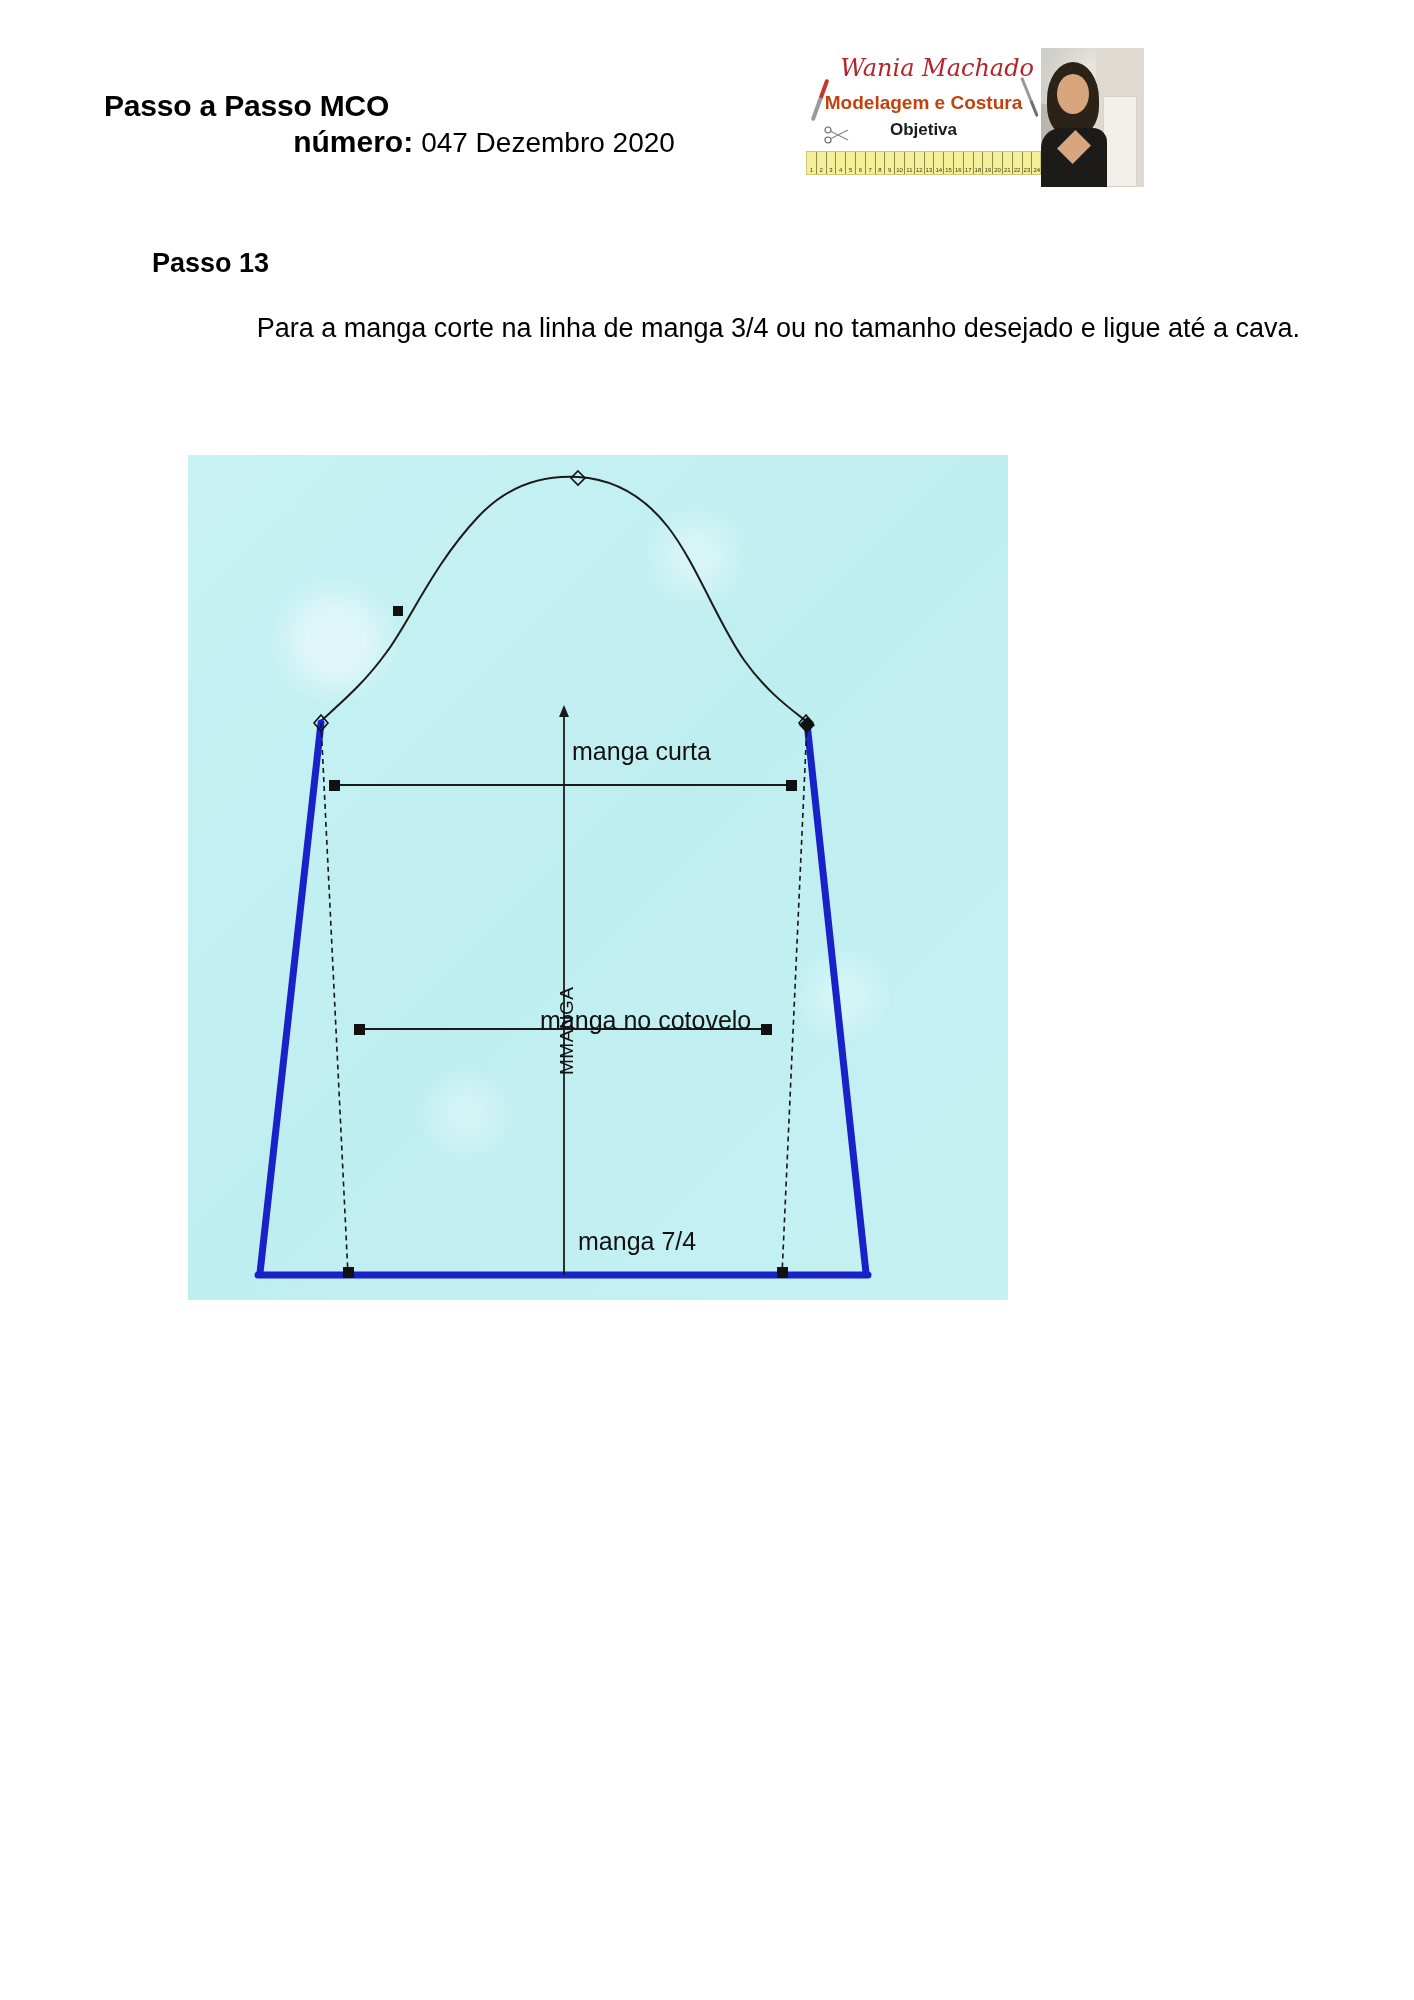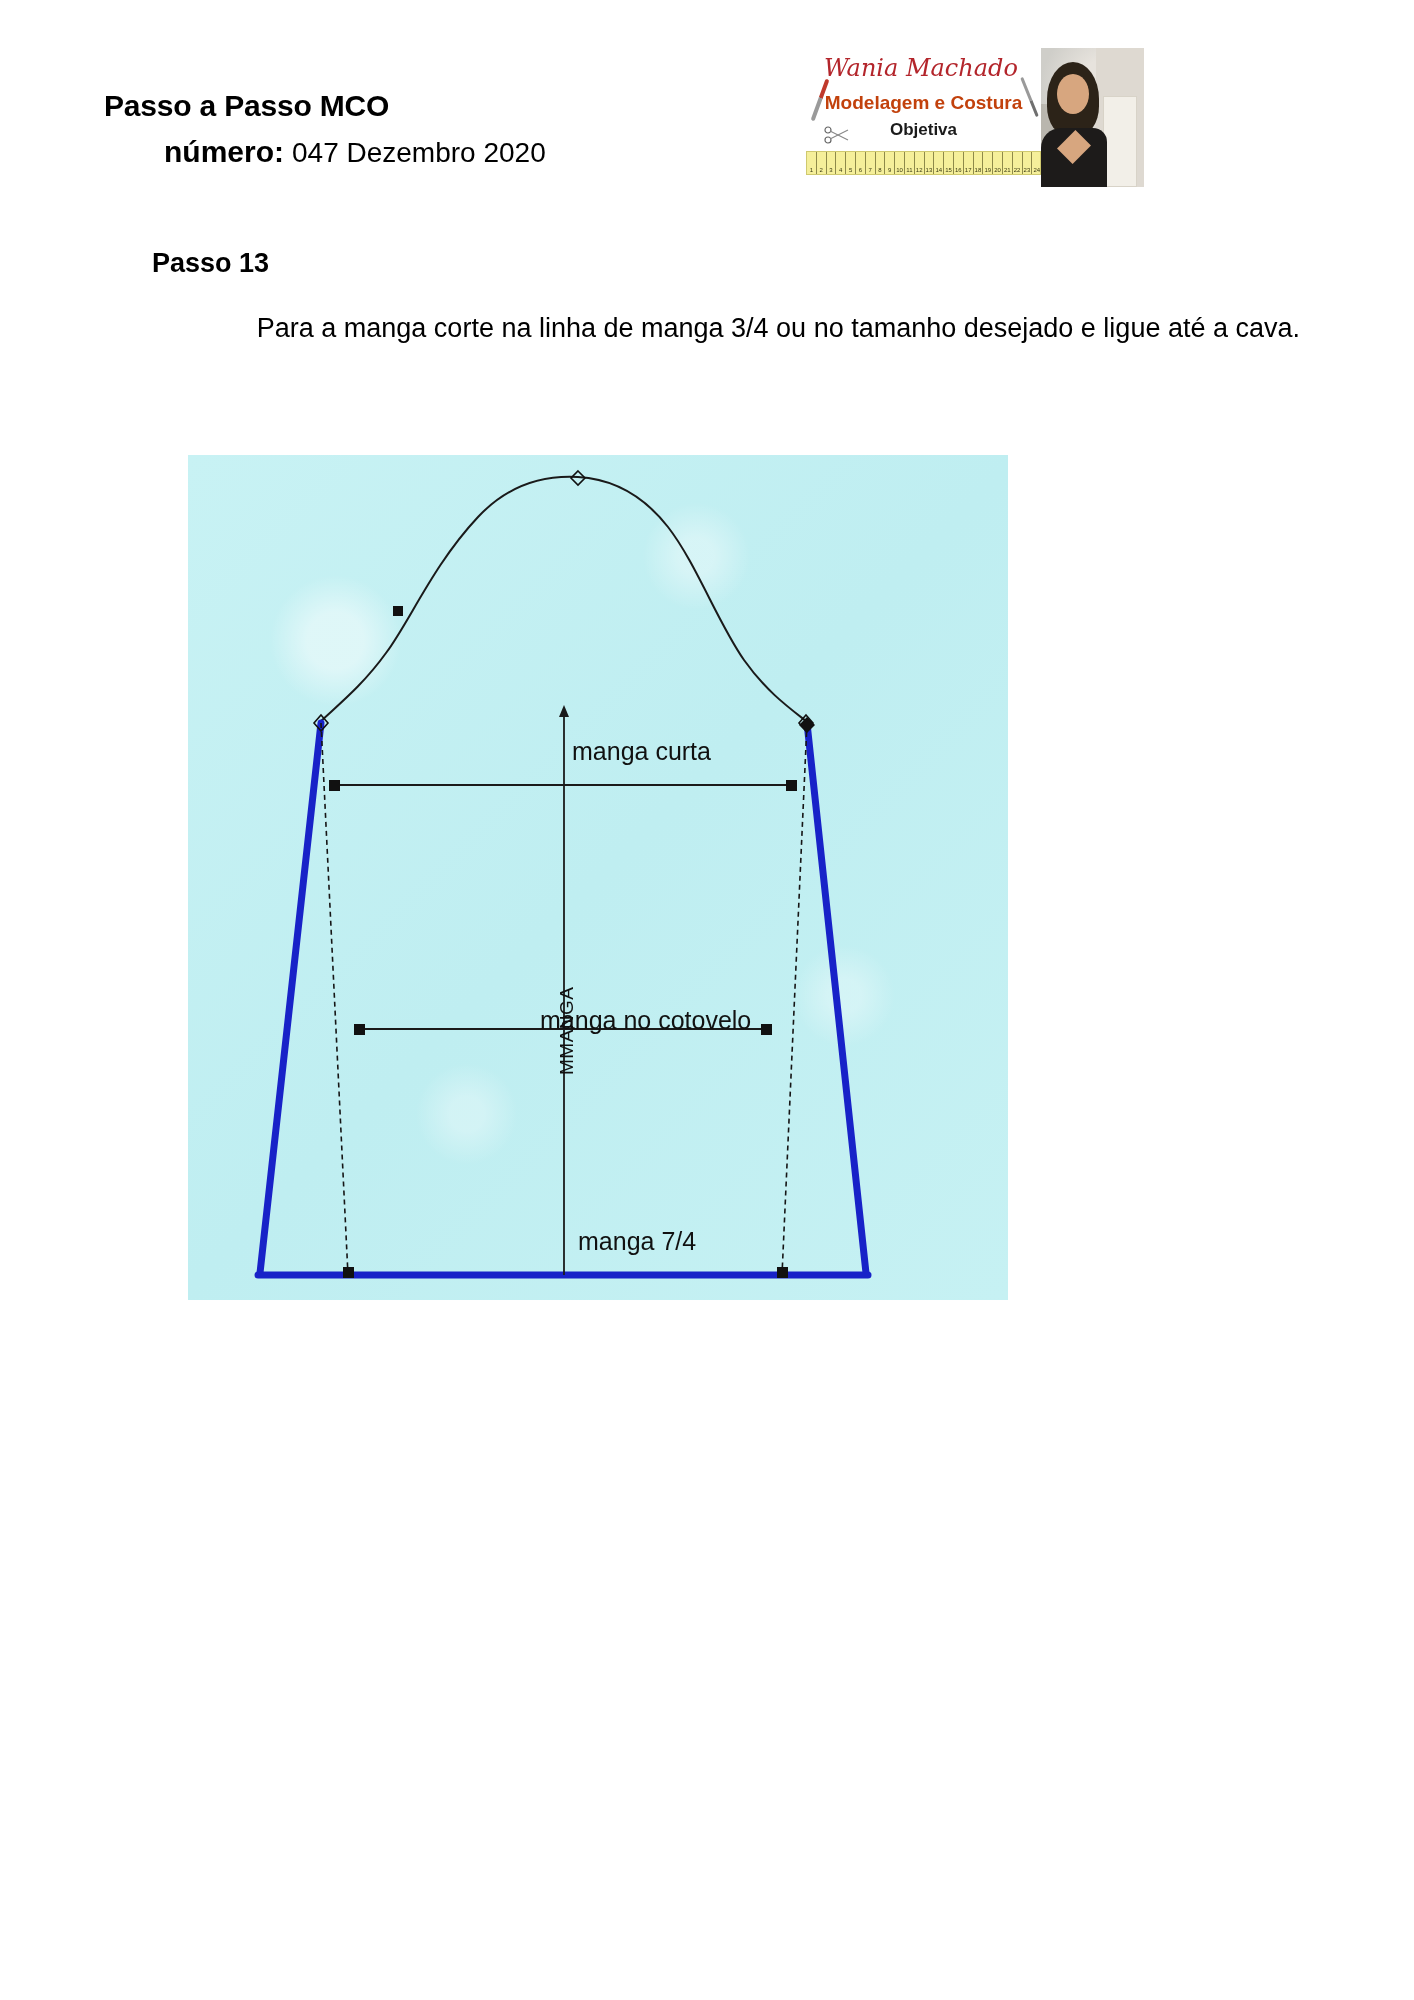--- a/index.html
+++ b/index.html
@@ -31,24 +31,25 @@
     width: 700px;
   }
   .title-line1 {
     font-weight: bold;
     font-size: 30px;
     letter-spacing: -0.2px;
     line-height: 36px;
     white-space: nowrap;
   }
   .title-line2 {
-    margin-top: 10px;
+    margin-top: 0;
     margin-left: 60px;
     line-height: 36px;
     white-space: nowrap;
+    text-align: center;
   }
   .title-line2 .lbl {
     font-weight: bold;
     font-size: 30px;
   }
   .title-line2 .val {
     font-size: 28px;
     font-weight: normal;
     margin-left: 8px;
   }
@@ -68,21 +69,21 @@
     position: relative;
     width: 235px;
     height: 139px;
     background: #ffffff;
   }
   .brand-script {
     position: absolute;
     left: 18px;
     top: 6px;
     width: 210px;
-    text-align: left;
+    text-align: right;
     font-family: "DejaVu Serif", serif;
     font-style: italic;
     font-size: 24px;
     color: #b3252b;
     white-space: nowrap;
   }
   .brand-sub1 {
     position: absolute;
     left: 0;
     top: 44px;

